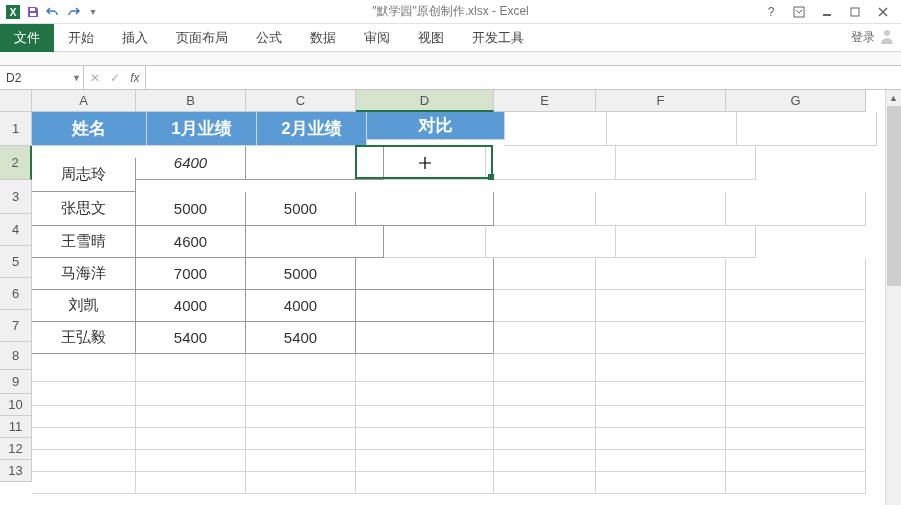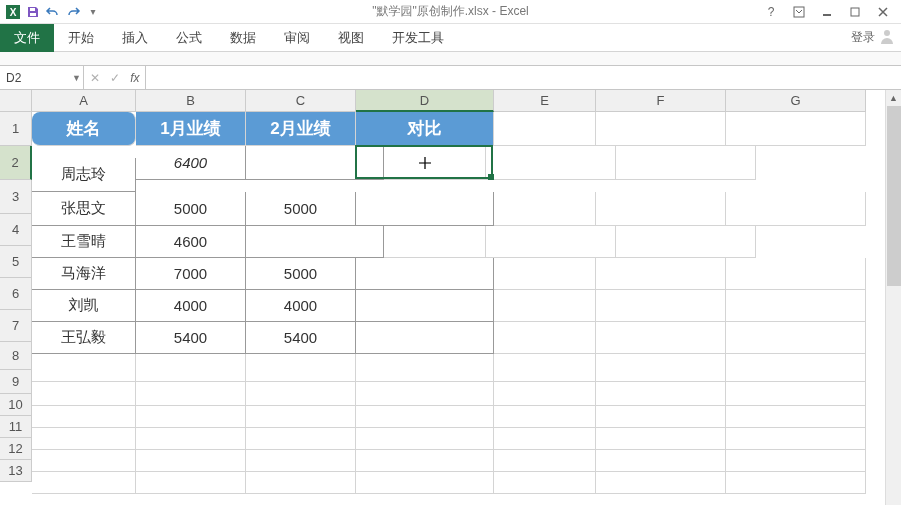--- a/index.html
+++ b/index.html
@@ -108,20 +108,21 @@
         </svg>
     </span>
   </div>
 </div>
 
 <div class="ribbon-tabs">
   <div id="tabs-container" style="display: flex;">
       <div class="ribbon-tab active">文件</div>
       <div class="ribbon-tab">开始</div>
       <div class="ribbon-tab">插入</div>
+      <div class="ribbon-tab">页面布局</div>
       <div class="ribbon-tab">公式</div>
       <div class="ribbon-tab">数据</div>
       <div class="ribbon-tab">审阅</div>
       <div class="ribbon-tab">视图</div>
       <div class="ribbon-tab">开发工具</div>
     </div>
   <div class="login-area">
     <span>登录</span>
     <span>
       <svg width="16" height="16" viewBox="0 0 16 16">
@@ -167,24 +168,24 @@
       <div class="rowhead" style="height: 32px;">7</div>
       <div class="rowhead" style="height: 28px;">8</div>
       <div class="rowhead" style="height: 24px;">9</div>
       <div class="rowhead" style="height: 22px;">10</div>
       <div class="rowhead" style="height: 22px;">11</div>
       <div class="rowhead" style="height: 22px;">12</div>
       <div class="rowhead" style="height: 22px;">13</div>
     </div>
   <div class="cells" id="cells">
       <div class="row">
-        <div class="cell header" style="width: 104px; height: 34px; border-radius: 8px;">姓名</div>
+        <div class="cell header" style="width: 115px; height: 34px;">姓名</div>
         <div class="cell header" style="width: 110px; height: 34px;">1月业绩</div>
         <div class="cell header" style="width: 110px; height: 34px;">2月业绩</div>
-        <div class="cell header" style="width: 138px; height: 34px;">对比</div>
+        <div class="cell header" style="width: 138px; height: 28px;">对比</div>
         <div class="cell" style="width: 102px; height: 34px;"></div>
         <div class="cell" style="width: 130px; height: 34px;"></div>
         <div class="cell" style="width: 140px; height: 34px;"></div>
       </div>
       <div class="row">
         <div class="cell data" style="width: 104px; height: 34px; margin-top: 12px;">周志玲</div>
         <div class="cell data" style="width: 110px; height: 34px; font-style: italic;">6400</div>
         <div class="cell data" style="width: 138px; height: 34px;"></div>
         <div class="cell" style="width: 102px; height: 34px;"></div>
         <div class="cell" style="width: 130px; height: 34px;"></div>

